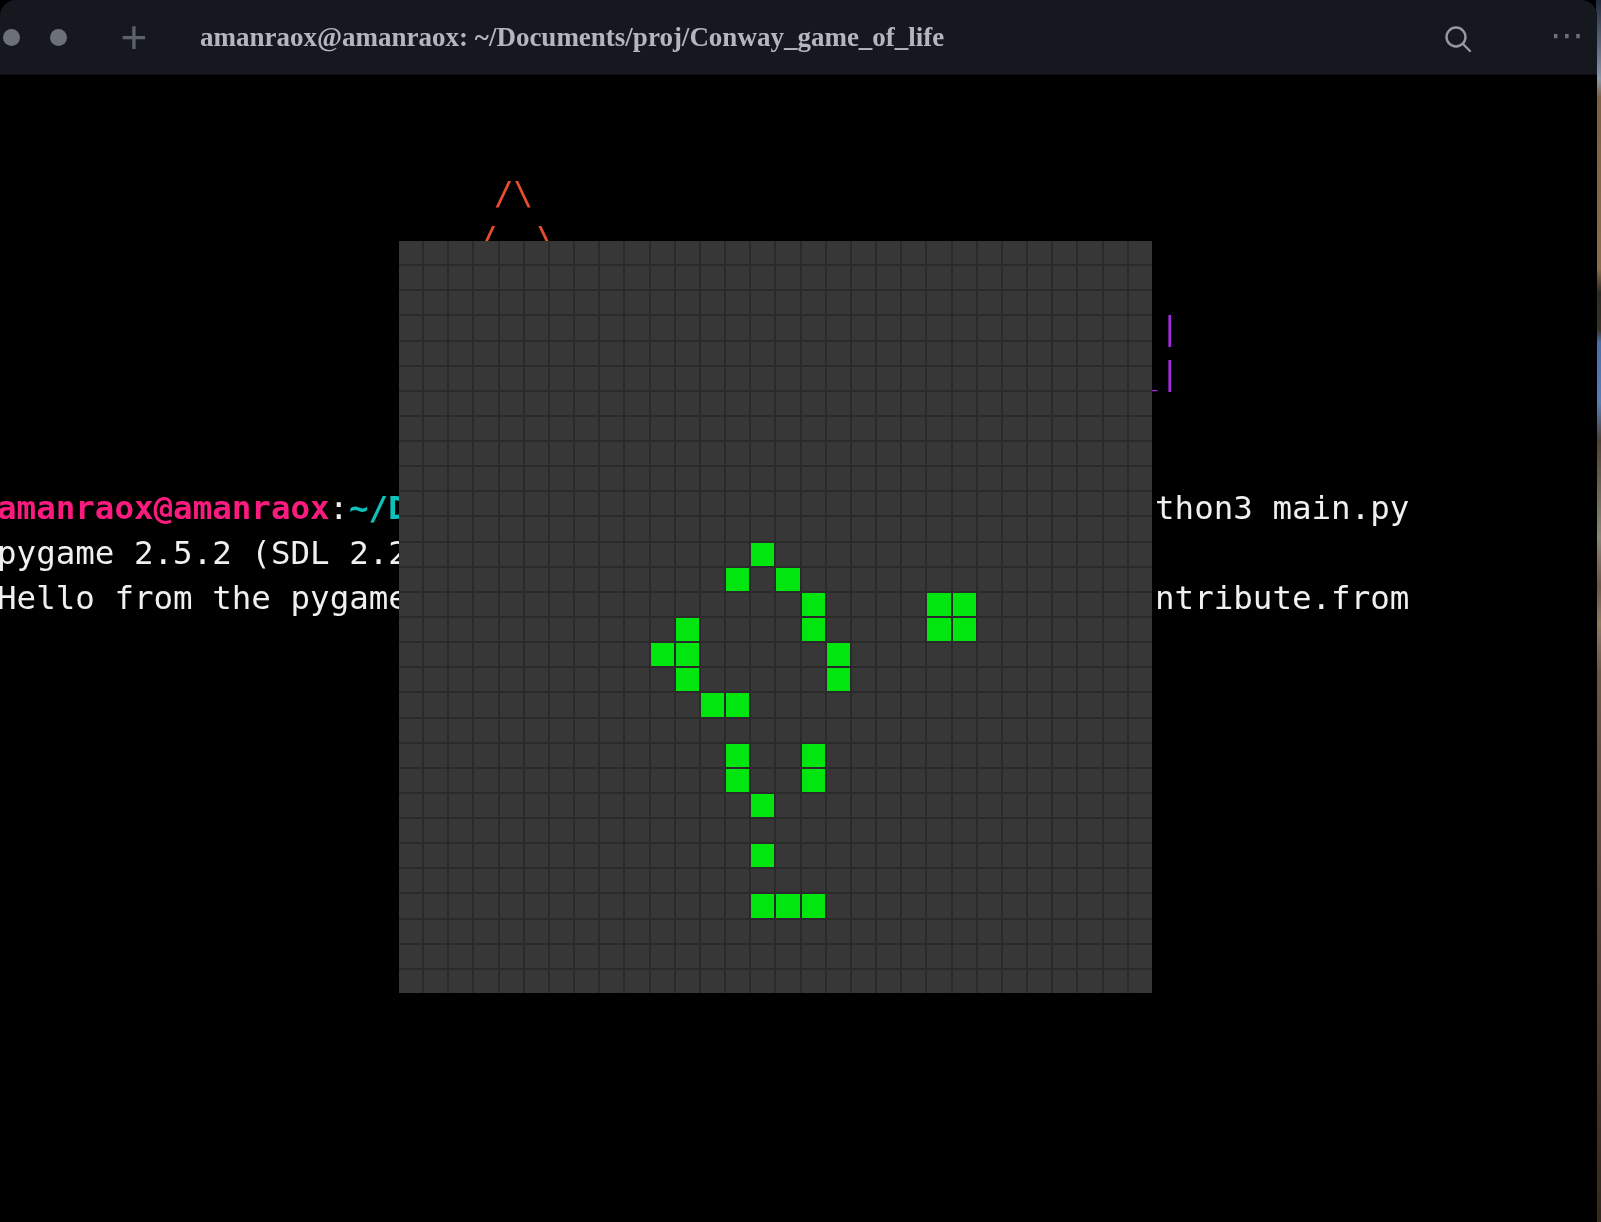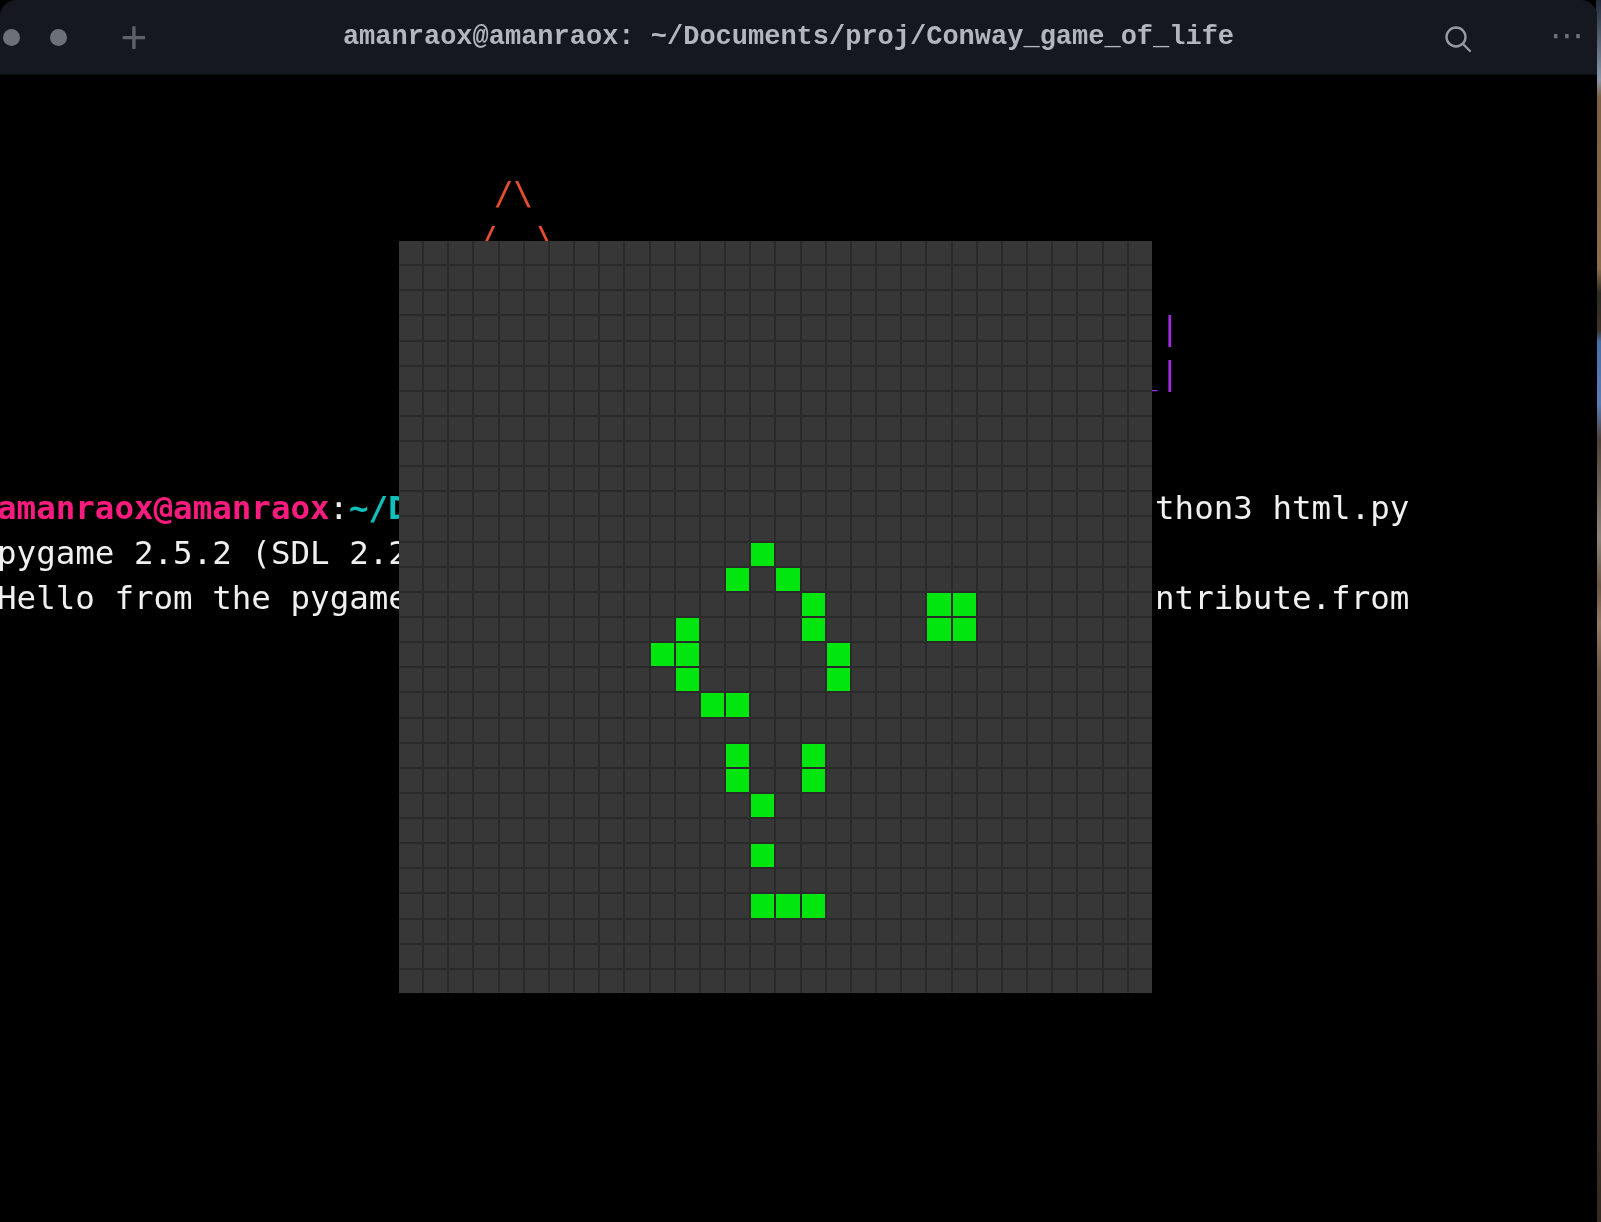--- a/index.html
+++ b/index.html
@@ -12,21 +12,21 @@
                    background:#000;border-radius:16px 16px 0 0;overflow:hidden;z-index:1;}
   .titlebar{position:absolute;left:0;top:0;width:100%;height:74px;background:#15181e;
             border-bottom:1px solid #0b0d11;}
   .win-btn{position:absolute;top:29px;width:17px;height:17px;border-radius:50%;background:#6c7077;}
   .win-btn.b1{left:3px;}
   .win-btn.b2{left:50px;}
   .new-tab{position:absolute;left:112px;top:9px;width:44px;height:56px;color:#5d626a;
            font-family:"Liberation Sans",sans-serif;font-size:46px;font-weight:400;
            line-height:56px;text-align:center;}
   .title{position:absolute;left:200px;right:220px;top:0;height:74px;line-height:74px;
-         text-align:center;color:#b3b7bd;font-family:Liberation Mono, monospace;
+         text-align:left;color:#b3b7bd;font-family:Liberation Serif, serif;
          font-size:27px;font-weight:bold;white-space:nowrap;overflow:hidden;}
   .search{position:absolute;left:1441px;top:22px;width:36px;height:36px;}
   .menu{position:absolute;left:1546px;top:0px;width:44px;height:74px;line-height:70px;
         color:#6d7178;font-size:34px;letter-spacing:2px;text-align:center;
         font-family:"DejaVu Sans",sans-serif;}
   
   .term-body{position:absolute;left:0;top:0;width:100%;height:100%;}
   .term-line{position:absolute;left:0;width:100%;height:45px;line-height:45px;
              font-size:32.5px;white-space:pre;}
   .term-line span{position:absolute;top:0;line-height:45px;}
@@ -60,21 +60,21 @@
       <div class="menu">
         <span>⋯</span>
       </div>
     </div>
 
     <div class="term-body">
         <div class="term-line" style="top: 171px;"><span style="left: 494px; color: rgb(232, 77, 46);">/\</span></div>
         <div class="term-line" style="top: 216px;"><span style="left: 478px; color: rgb(232, 77, 46);">/  \</span></div>
         <div class="term-line" style="top: 306px;"><span style="left: 1160px; color: rgb(163, 43, 224);">|</span></div>
         <div class="term-line" style="top: 351px;"><span style="left: 1160px; color: rgb(163, 43, 224);">|</span><span style="left: 1138px; color: rgb(163, 43, 224);">_</span></div>
-        <div class="term-line" style="top: 486px;"><span style="left: -3px; color: rgb(250, 27, 127); font-weight: bold;">amanraox@amanraox</span><span style="left: 329px; color: rgb(240, 240, 240);">:</span><span style="left: 349px; color: rgb(15, 192, 187); font-weight: bold;">~/Do</span><span style="left: 1155px; color: rgb(240, 240, 240);">thon3 html.py</span></div>
+        <div class="term-line" style="top: 486px;"><span style="left: -3px; color: rgb(250, 27, 127); font-weight: bold;">amanraox@amanraox</span><span style="left: 329px; color: rgb(240, 240, 240);">:</span><span style="left: 349px; color: rgb(15, 192, 187); font-weight: bold;">~/Do</span><span style="left: 1155px; color: rgb(240, 240, 240);">thon3 main.py</span></div>
         <div class="term-line" style="top: 531px;"><span style="left: -3px; color: rgb(240, 240, 240);">pygame 2.5.2 (SDL 2.2</span></div>
         <div class="term-line" style="top: 576px;"><span style="left: -3px; color: rgb(240, 240, 240);">Hello from the pygame</span><span style="left: 1155px; color: rgb(240, 240, 240);">ntribute.from</span></div>
       </div>
 
   </div>
 
   <div class="pygame-window" style="grid-template-columns: repeat(30, 1fr); grid-template-rows: repeat(30, 1fr); background: rgb(42, 42, 42);">
       <div class="cell" style="background: rgb(55, 55, 55);"></div>
       <div class="cell" style="background: rgb(55, 55, 55);"></div>
       <div class="cell" style="background: rgb(55, 55, 55);"></div>

